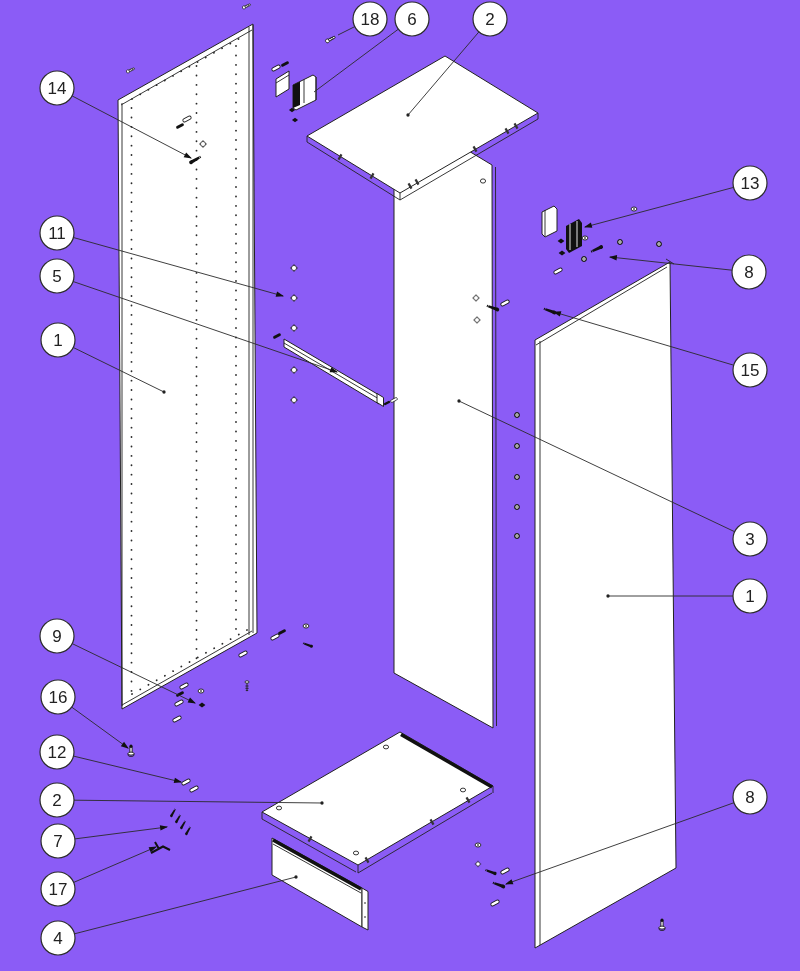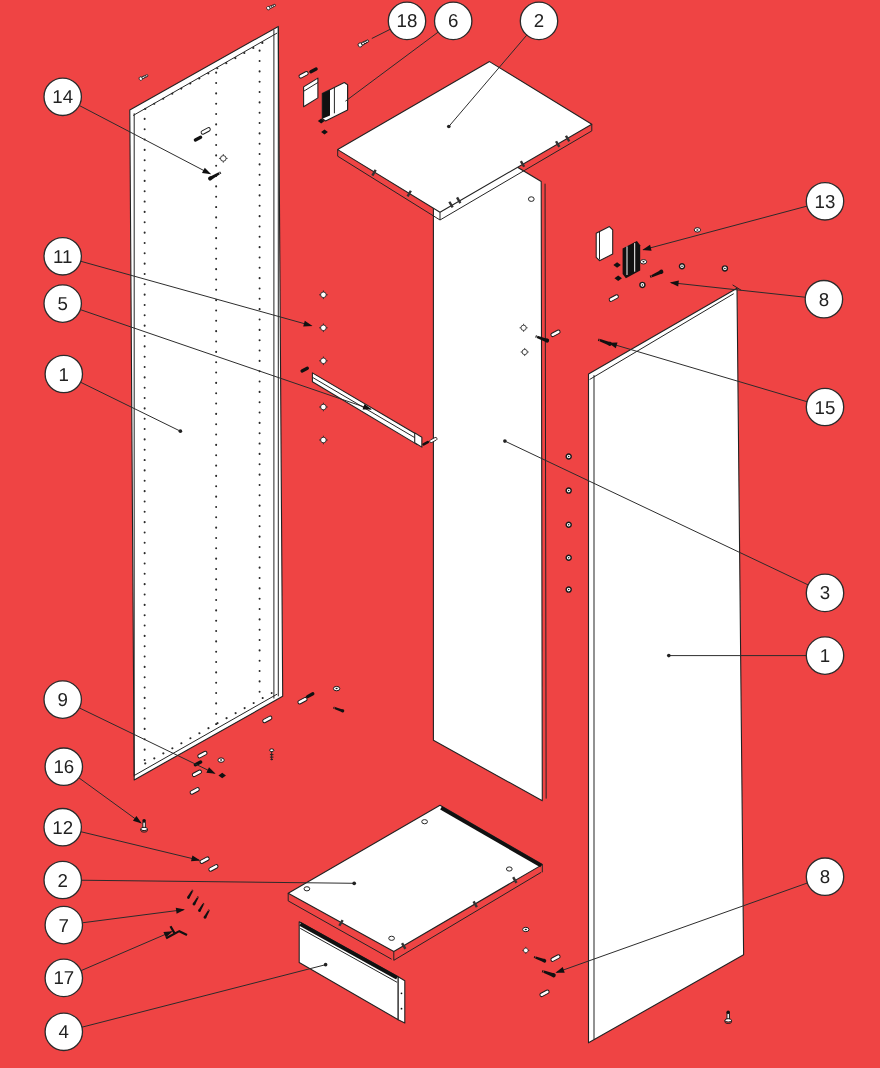--- a/index.html
+++ b/index.html
@@ -1,16 +1,16 @@
 <!DOCTYPE html>
 <html><head>
 <meta charset="utf-8">
 <style>
   html,body{margin:0;padding:0;background:#ffffff;}
-  .stage{width:800px;height:971px;background:#ef4444;position:relative;overflow:hidden;}
+  .stage{width:800px;height:971px;background:#8b5cf6;position:relative;overflow:hidden;}
   svg{display:block;}
   .p   {fill:#ffffff;stroke:#222222;stroke-width:1;stroke-linejoin:round;}
   .ln  {stroke:#222222;stroke-width:0.9;fill:none;stroke-linejoin:round;}
   .thk {stroke:#111111;stroke-width:3.4;fill:none;}
   .tick{stroke:#333333;stroke-width:2.2;fill:none;}
   .dots{stroke:#2a2a2a;stroke-width:1.8;fill:none;stroke-dasharray:0.1 9.3;stroke-linecap:round;}
   .leader{stroke:#2a2a2a;stroke-width:0.9;fill:none;}
   .hw  {stroke:#1b1b1b;stroke-width:0.9;fill:#ffffff;}
   .hwd {fill:#111111;stroke:none;}
   .balloon circle{fill:#ffffff;stroke:#2b2b2b;stroke-width:1.2;}

